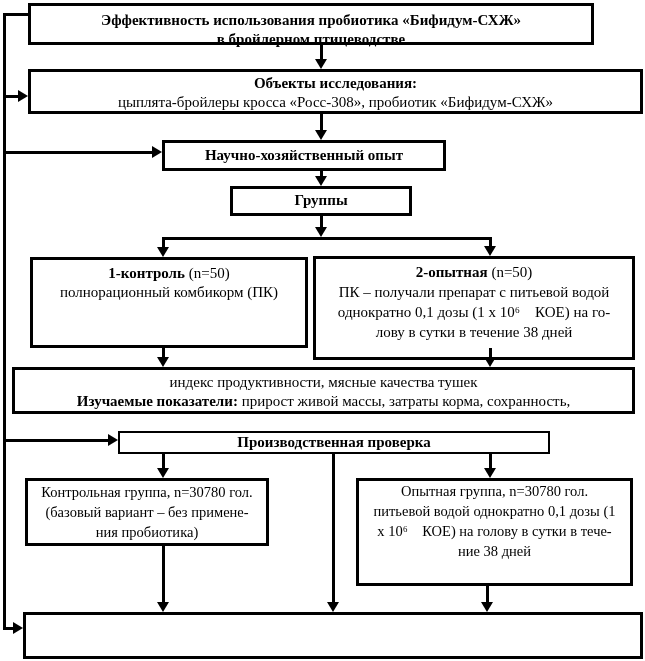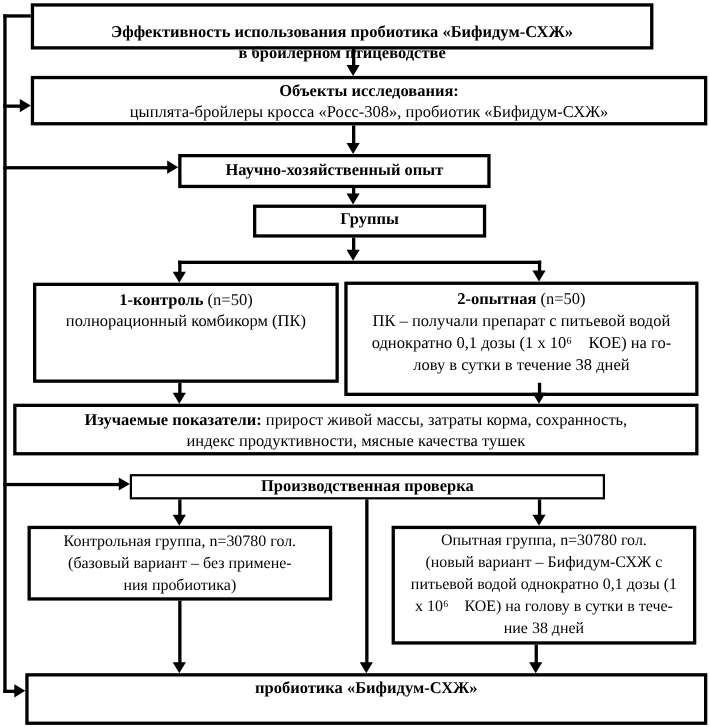--- a/index.html
+++ b/index.html
@@ -30,81 +30,79 @@
     border-top:6px solid transparent;border-bottom:6px solid transparent;
     border-left:10px solid #000;}
   .small{font-size:14.5px;line-height:20px;}
   .mid{line-height:20px;}
 </style>
 </head>
 <body>
 
 <div id="stage">
 
-  <div class="box bold" style="left:28px;top:3px;width:566px;height:42px;padding-top:15px;">
+  <div class="box bold" style="left:28px;top:3px;width:566px;height:42px;padding-top:5px;">
     <div>Эффективность использования пробиотика «Бифидум-СХЖ»</div>
     <div>в бройлерном птицеводстве</div>
   </div>
 
   <div class="box" style="left:28px;top:69px;width:615px;height:45px;padding-top:2px;text-align:center;">
     <div class="bold">Объекты исследования:</div>
     <div>цыплята-бройлеры кросса «Росс-308», пробиотик «Бифидум-СХЖ»</div>
   </div>
 
   <div class="box bold" style="left:162px;top:140px;width:284px;height:31px;line-height:24px;">
     <span>Научно-хозяйственный опыт</span>
   </div>
 
-  <div class="box bold" style="left:230px;top:186px;width:212px;height:30px;line-height:23px;text-align:center;">
+  <div class="box bold" style="left:230px;top:186px;width:182px;height:30px;line-height:23px;text-align:center;">
     <span>Группы</span>
   </div>
 
   <div class="box" style="left:30px;top:257px;width:278px;height:91px;padding-top:4px;">
     <div>
       <span class="bold">1-контроль</span><span> (n=50)</span>
     </div>
     <div>полнорационный комбикорм (ПК)</div>
   </div>
 
   <div class="box mid" style="left:313px;top:256px;width:322px;height:104px;padding-top:3px;">
     <div>
       <span class="bold">2-опытная</span><span> (n=50)</span>
     </div>
     <div>ПК – получали препарат с питьевой водой</div>
     <div>однократно 0,1 дозы (1 х 10⁶&nbsp;&nbsp;&nbsp; КОЕ) на го-</div>
     <div>лову в сутки в течение 38 дней</div>
   </div>
 
   <div class="box" style="left:12px;top:367px;width:623px;height:47px;padding-top:3px;">
+    <div>индекс продуктивности, мясные качества тушек</div>
     <div>
       <span class="bold">Изучаемые показатели:</span><span> прирост живой массы, затраты корма, сохранность,</span>
     </div>
-    <div>индекс продуктивности, мясные качества тушек</div>
   </div>
 
   <div class="box bold" style="left:118px;top:431px;width:432px;height:23px;border-width:2px;line-height:18px;">
     <span>Производственная проверка</span>
   </div>
 
-  <div class="box small" style="left:25px;top:478px;width:277px;height:68px;padding-top:1px;">
+  <div class="box small" style="left:25px;top:478px;width:244px;height:68px;padding-top:1px;">
     <div>Контрольная группа, n=30780 гол.</div>
     <div>(базовый вариант – без примене-</div>
     <div>ния пробиотика)</div>
   </div>
 
   <div class="box small" style="left:356px;top:478px;width:277px;height:108px;padding-top:0;">
     <div>Опытная группа, n=30780 гол.</div>
-    <div>(новый вариант – Бифидум-СХЖ с</div>
     <div>питьевой водой однократно 0,1 дозы (1</div>
     <div>х 10⁶&nbsp;&nbsp;&nbsp; КОЕ) на голову в сутки в тече-</div>
     <div>ние 38 дней</div>
   </div>
 
   <div class="box bold" style="left:23px;top:612px;width:620px;height:47px;padding-top:2px;">
-    <div>пробиотика «Бифидум-СХЖ»</div>
   </div>
 
   <div class="vl" style="left:320px;top:44px;height:16px;"></div>
   <div class="arr-d" style="left:315px;top:59px;"></div>
 
   <div class="vl" style="left:320px;top:114px;height:17px;"></div>
   <div class="arr-d" style="left:315px;top:130px;"></div>
 
   <div class="vl" style="left:320px;top:171px;height:7px;"></div>
   <div class="arr-d" style="left:315px;top:176px;"></div>

